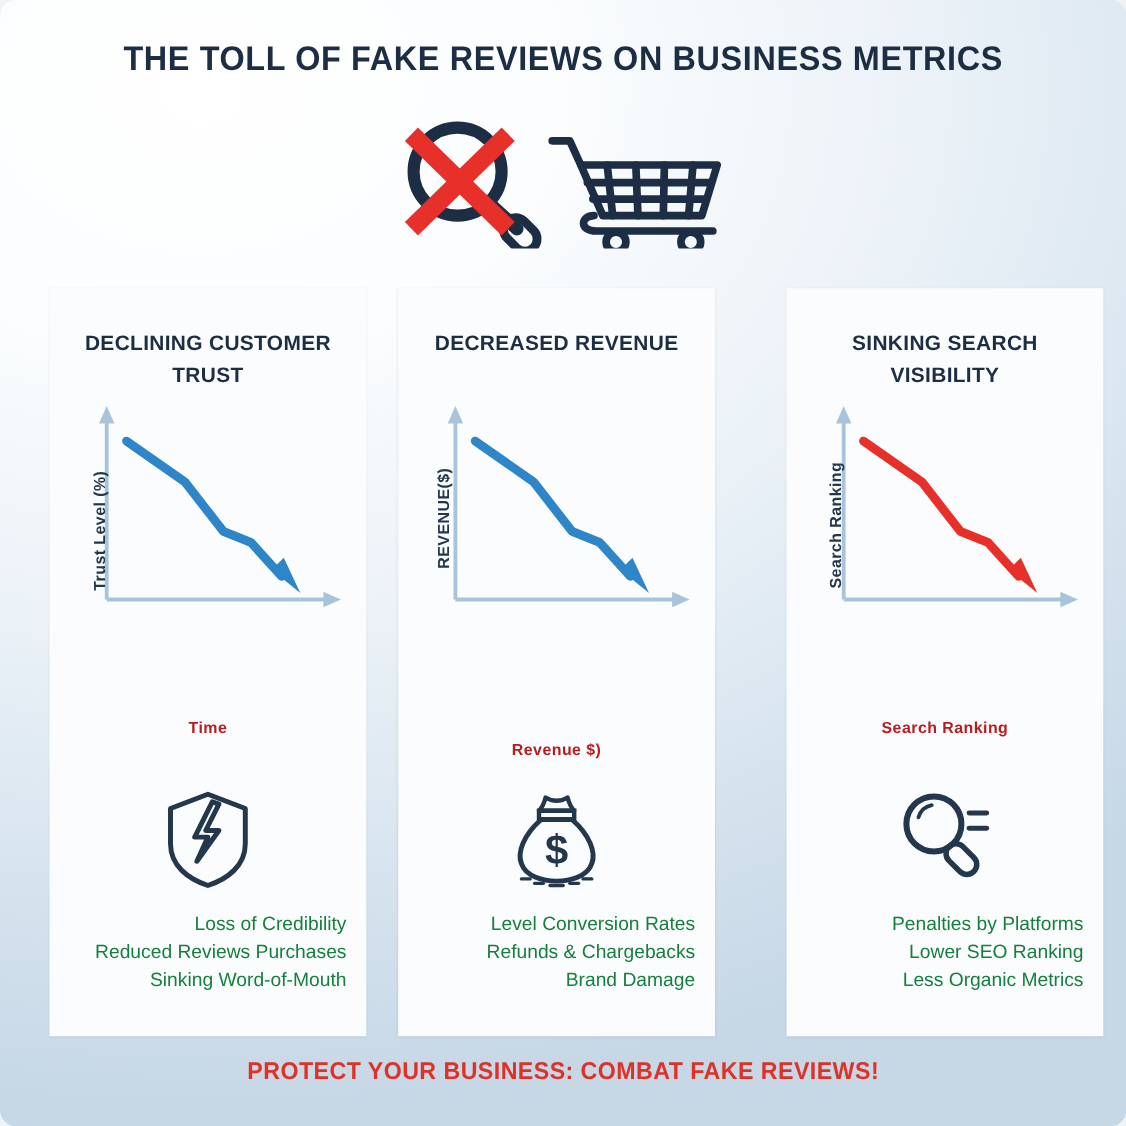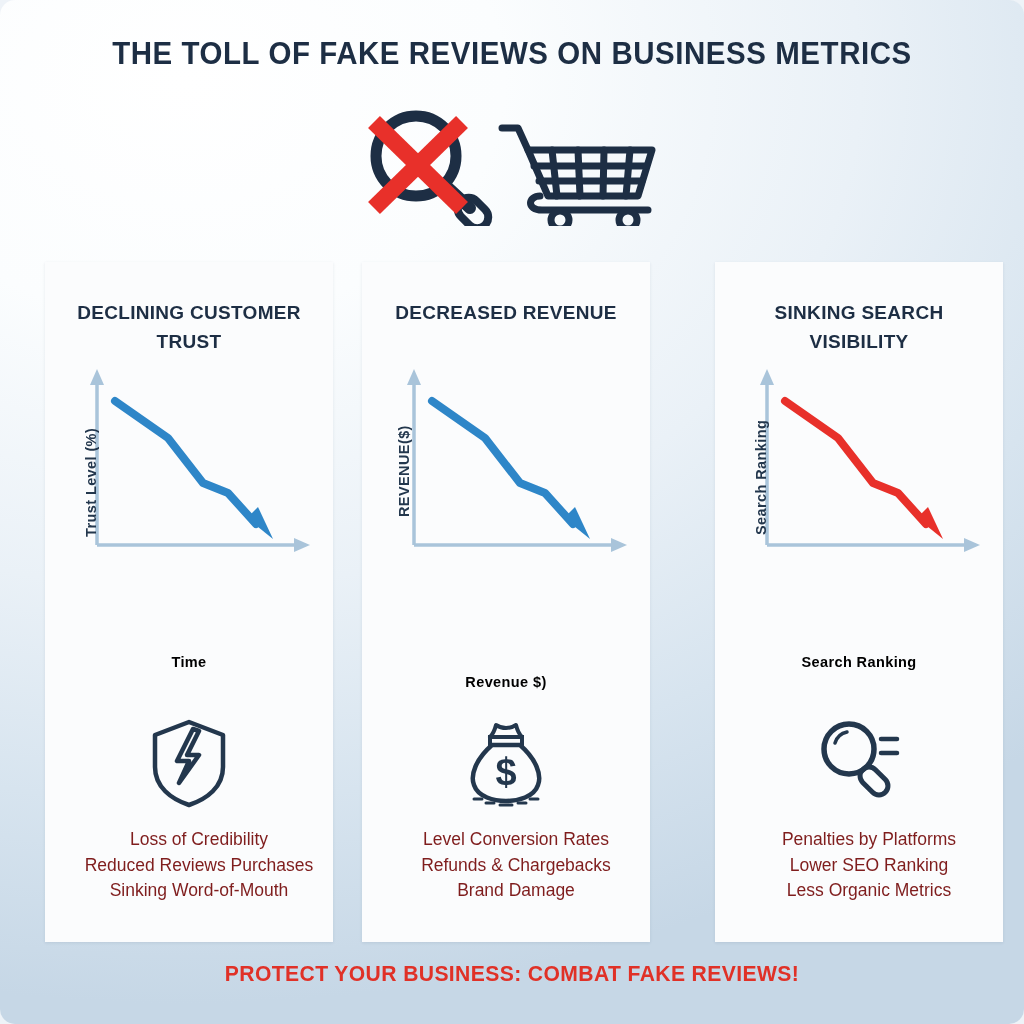--- a/index.html
+++ b/index.html
@@ -40,26 +40,26 @@
     color:#1d2e44;text-transform:uppercase;
   }
   .chart{position:absolute;left:6px;top:105px;width:276px;height:215px;}
   .ylab{
     position:absolute;font-size:14.5px;font-weight:bold;color:#23374d;
     letter-spacing:.4px;white-space:nowrap;
     transform-origin:0 0;transform:rotate(-90deg);
   }
   .xlab{
     position:absolute;left:0;width:288px;text-align:center;
-    font-size:14.5px;font-weight:bold;color:#000000;letter-spacing:.4px;
+    font-size:14.5px;font-weight:bold;color:#b91c1c;letter-spacing:.4px;
   }
   .picon{position:absolute;left:0;width:288px;top:455px;text-align:center;}
   .plist{
-    position:absolute;left:20px;width:268px;top:565px;text-align:center;
-    font-size:17.5px;line-height:25.5px;color:#7f1d1d;
+    position:absolute;left:2px;width:268px;top:565px;text-align:right;
+    font-size:17.5px;line-height:25.5px;color:#15803d;
   }
   
   #footer{
     position:absolute;left:0;top:961px;width:1024px;text-align:center;
     font-size:22px;font-weight:bold;letter-spacing:.4px;
     color:#e03127;text-transform:uppercase;
     transform:scaleX(.96);
   }
 </style>
 </head>

